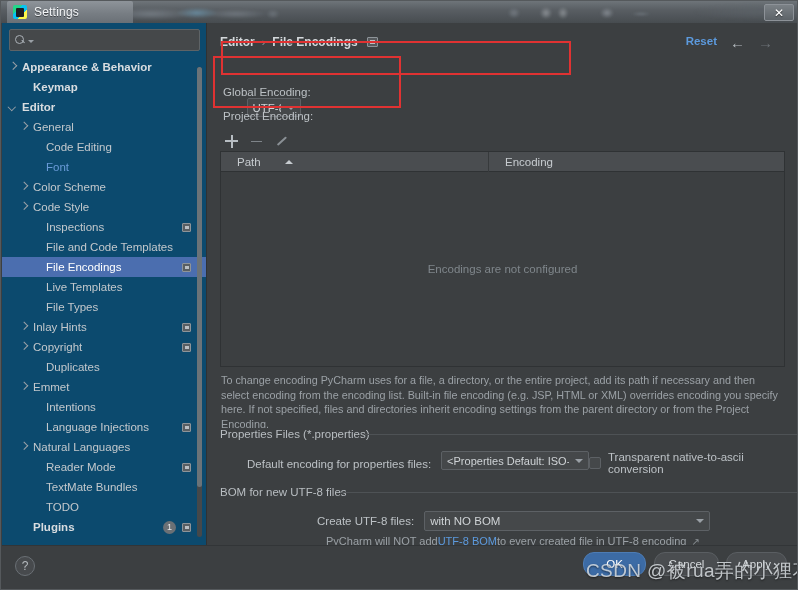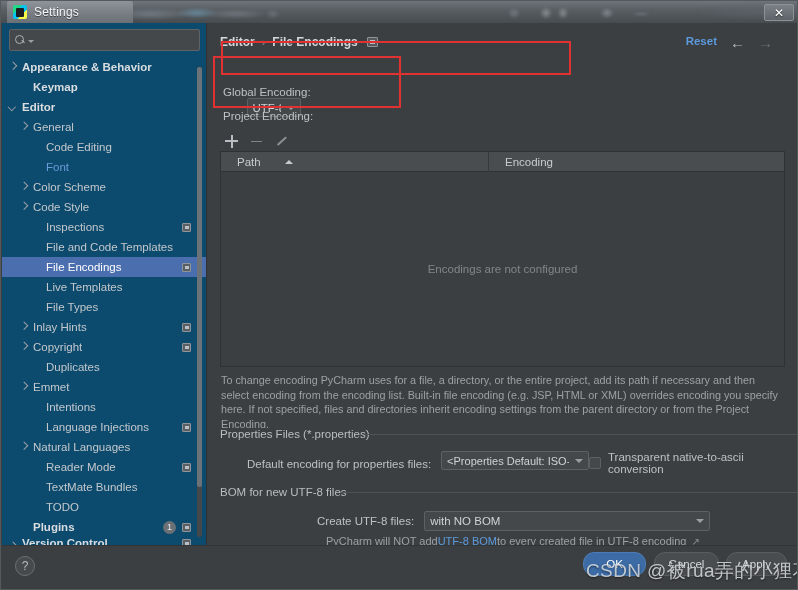--- a/index.html
+++ b/index.html
@@ -437,25 +437,20 @@
           <span class="lbl" style="margin-left: 44px;">TextMate Bundles</span>
         </div>
         <div class="tnode">
           <span class="lbl" style="margin-left: 44px;">TODO</span>
         </div>
         <div class="tnode bold">
           <span class="lbl" style="margin-left: 31px;">Plugins</span>
           <span class="badge">1</span>
           <span class="cfgicon"></span>
         </div>
-        <div class="tnode bold" style="height: 12px; overflow: hidden;">
-          <span class="arrow" style="left: 6px; top: 5px;"></span>
-          <span class="lbl" style="margin-left: 20px;">Version Control</span>
-          <span class="cfgicon"></span>
-        </div>
       </div>
     <div id="sidebar-scrollbar">
       <div id="sidebar-thumb"></div>
     </div>
   </div>
   <div id="sidebar-divider"></div>
 
   <div id="main">
 
     <div id="breadcrumb">

